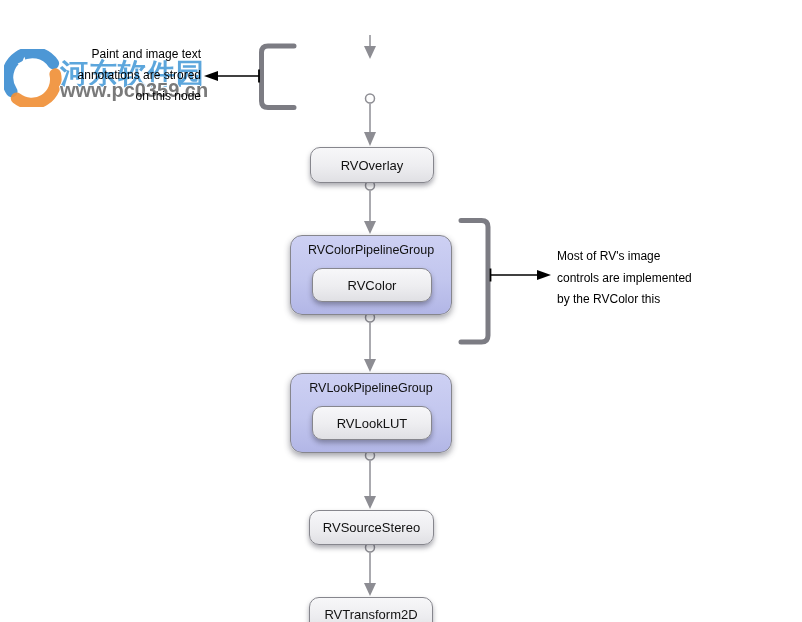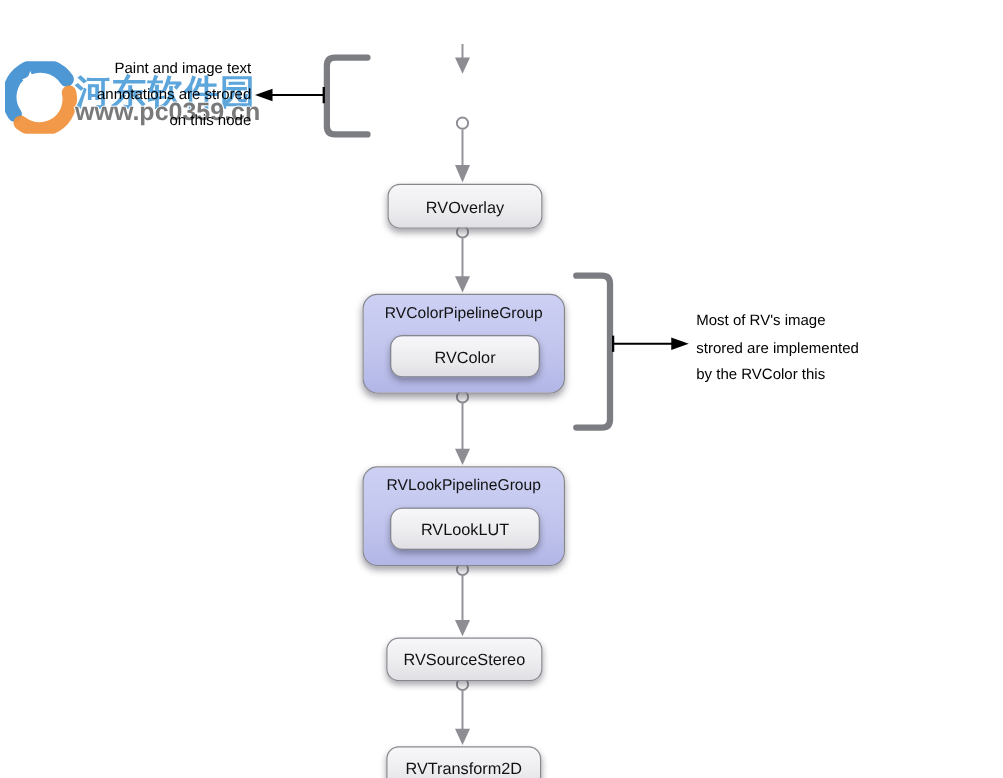--- a/index.html
+++ b/index.html
@@ -129,17 +129,17 @@
   </div>
 
   <div class="ann" id="ann-left">
     <div>Paint and image text</div>
     <div>annotations are strored</div>
     <div>on this node</div>
   </div>
 
   <div class="ann" id="ann-right">
     <div>Most of RV's image</div>
-    <div>strored are implemented</div>
+    <div>controls are implemented</div>
     <div>by the RVColor this</div>
   </div>
 
 </div>
 
 </body></html>

